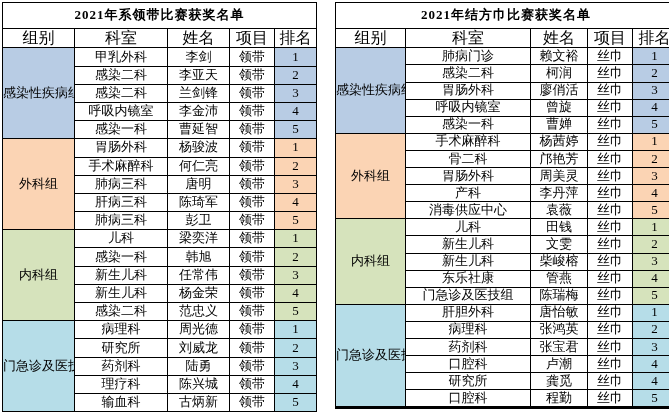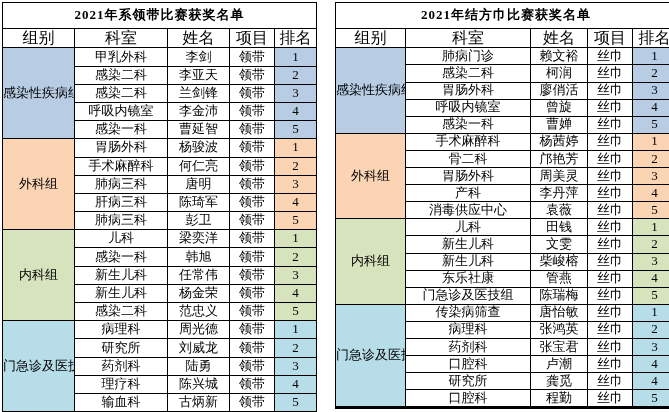--- a/index.html
+++ b/index.html
@@ -287,21 +287,21 @@
           <td style="background: rgb(214, 227, 188);">4</td>
         </tr>
         <tr>
           <td>门急诊及医技组</td>
           <td>陈瑞梅</td>
           <td>丝巾</td>
           <td style="background: rgb(214, 227, 188);">5</td>
         </tr>
         <tr>
           <td class="group" rowspan="6" style="background: rgb(182, 221, 232);">门急诊及医技组</td>
-          <td>传染病筛查</td>
+          <td>肝胆外科</td>
           <td>唐怡敏</td>
           <td>丝巾</td>
           <td style="background: rgb(182, 221, 232);">1</td>
         </tr>
         <tr>
           <td>病理科</td>
           <td>张鸿英</td>
           <td>丝巾</td>
           <td style="background: rgb(182, 221, 232);">2</td>
         </tr>

